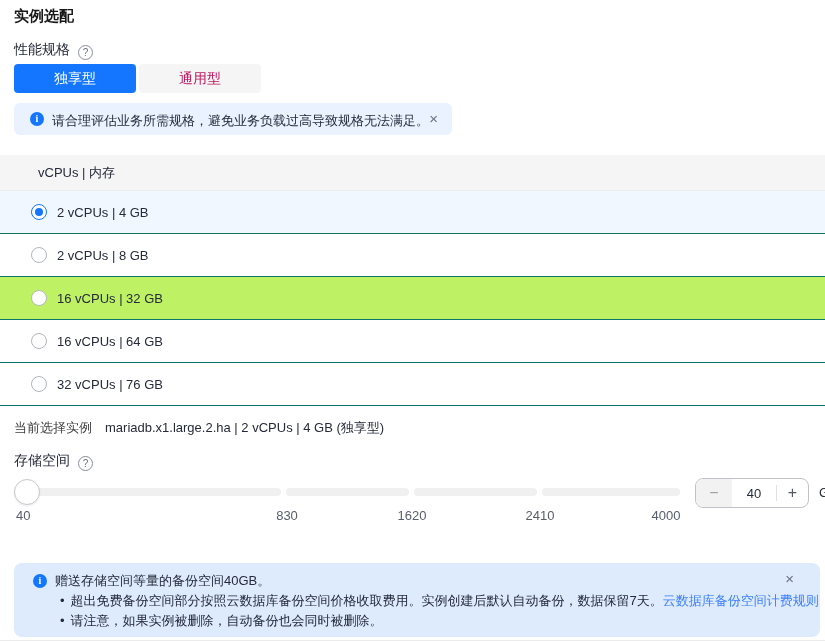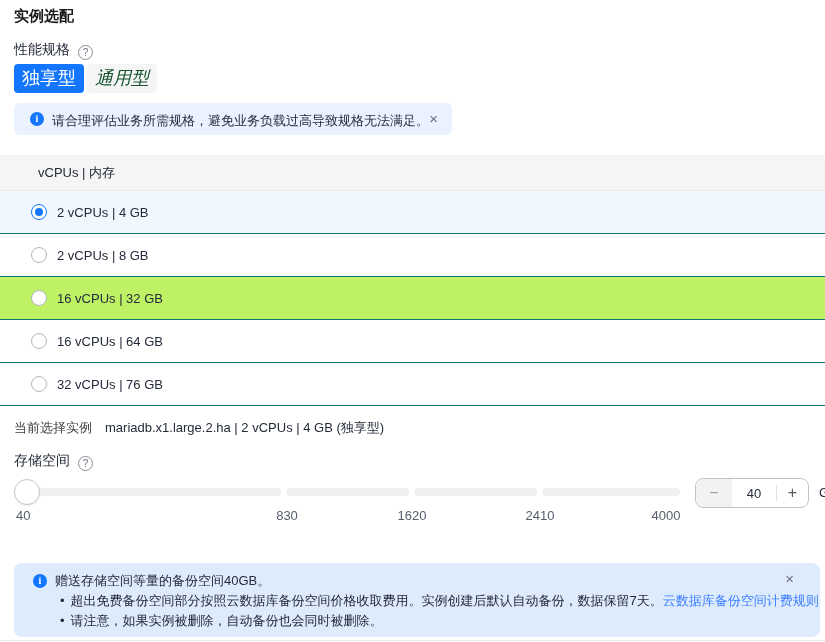--- a/index.html
+++ b/index.html
@@ -8,23 +8,23 @@
   #canvas { position:absolute; left:0; top:0; width:825px; height:482px; }
 
   .page-title { position:absolute; left:14px; top:7px; font-size:15px; font-weight:bold; color:#181818; }
 
   .sec-label { position:absolute; font-size:14px; color:#252b3a; }
   .help-icon { display:inline-block; width:15px; height:15px; border:1px solid #8a8e99; border-radius:50%;
                font-size:10px; line-height:13px; text-align:center; color:#6b7280; margin-left:8px;
                vertical-align:-2px; cursor:pointer; }
 
   .tabs { position:absolute; left:14px; top:64px; display:flex; gap:3px; }
-  .tab { height:29px; padding:0 8px; font-size:18px; line-height:29px; border-radius:4px; cursor:pointer; }
+  .tab { height:29px; padding:0 40px; font-size:14px; line-height:29px; border-radius:4px; cursor:pointer; }
   .tab.active { background:#1476ff; color:#ffffff; }
-  .tab.inactive { background:#f5f5f5; color:#14532d;font-style:italic; }
+  .tab.inactive { background:#f5f5f5; color:#be185d; }
 
   .banner { position:absolute; border-radius:6px; }
   .banner-top { left:14px; top:103px; width:438px; height:32px; background:#e9f2fe; }
   .banner-top .msg { position:absolute; left:38px; top:9px; font-size:13px; color:#252b3a; white-space:nowrap; }
   .info-icon { position:absolute; width:14px; height:14px; border-radius:50%; background:#1476ff; color:#fff;
                font-size:10px; font-weight:bold; text-align:center; line-height:14px; font-family:"Liberation Serif",serif; }
   .banner-top .info-icon { left:16px; top:9px; }
   .close-x { position:absolute; font-size:15px; color:#6b7280; cursor:pointer; line-height:14px; }
   .banner-top .close-x { right:14px; top:9px; }
 

